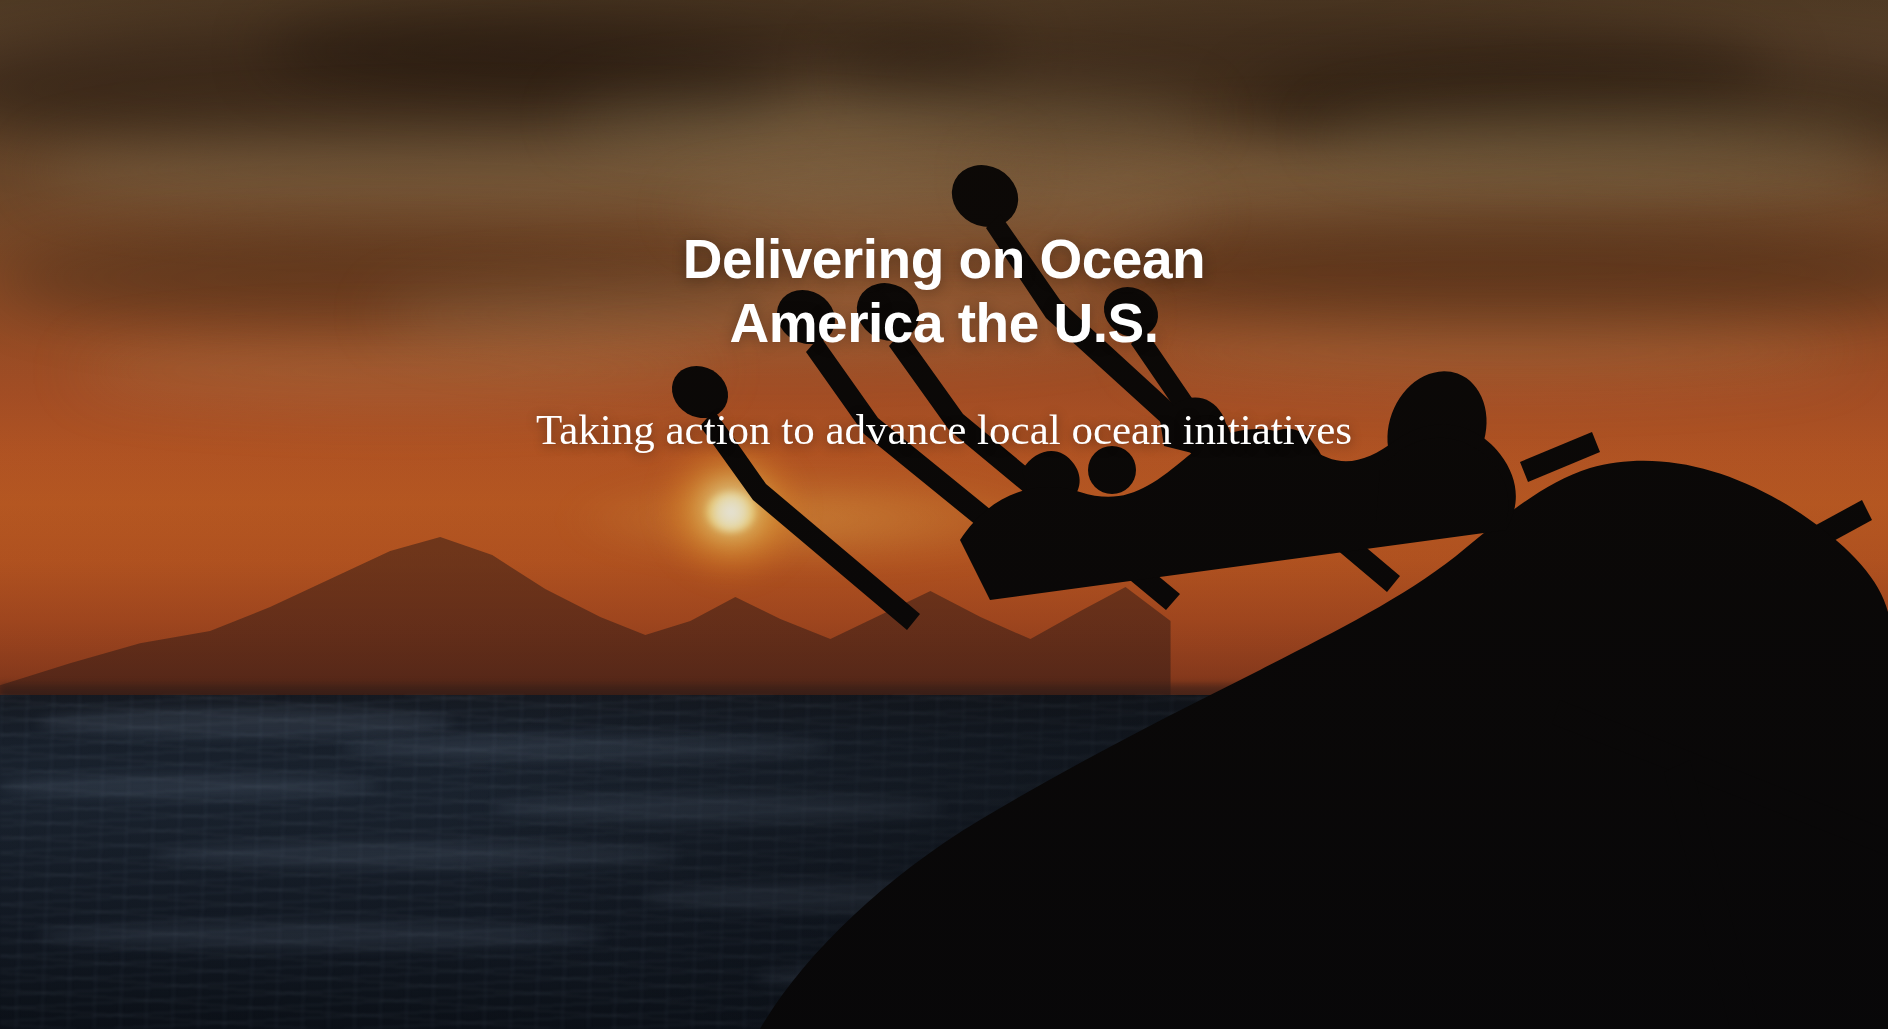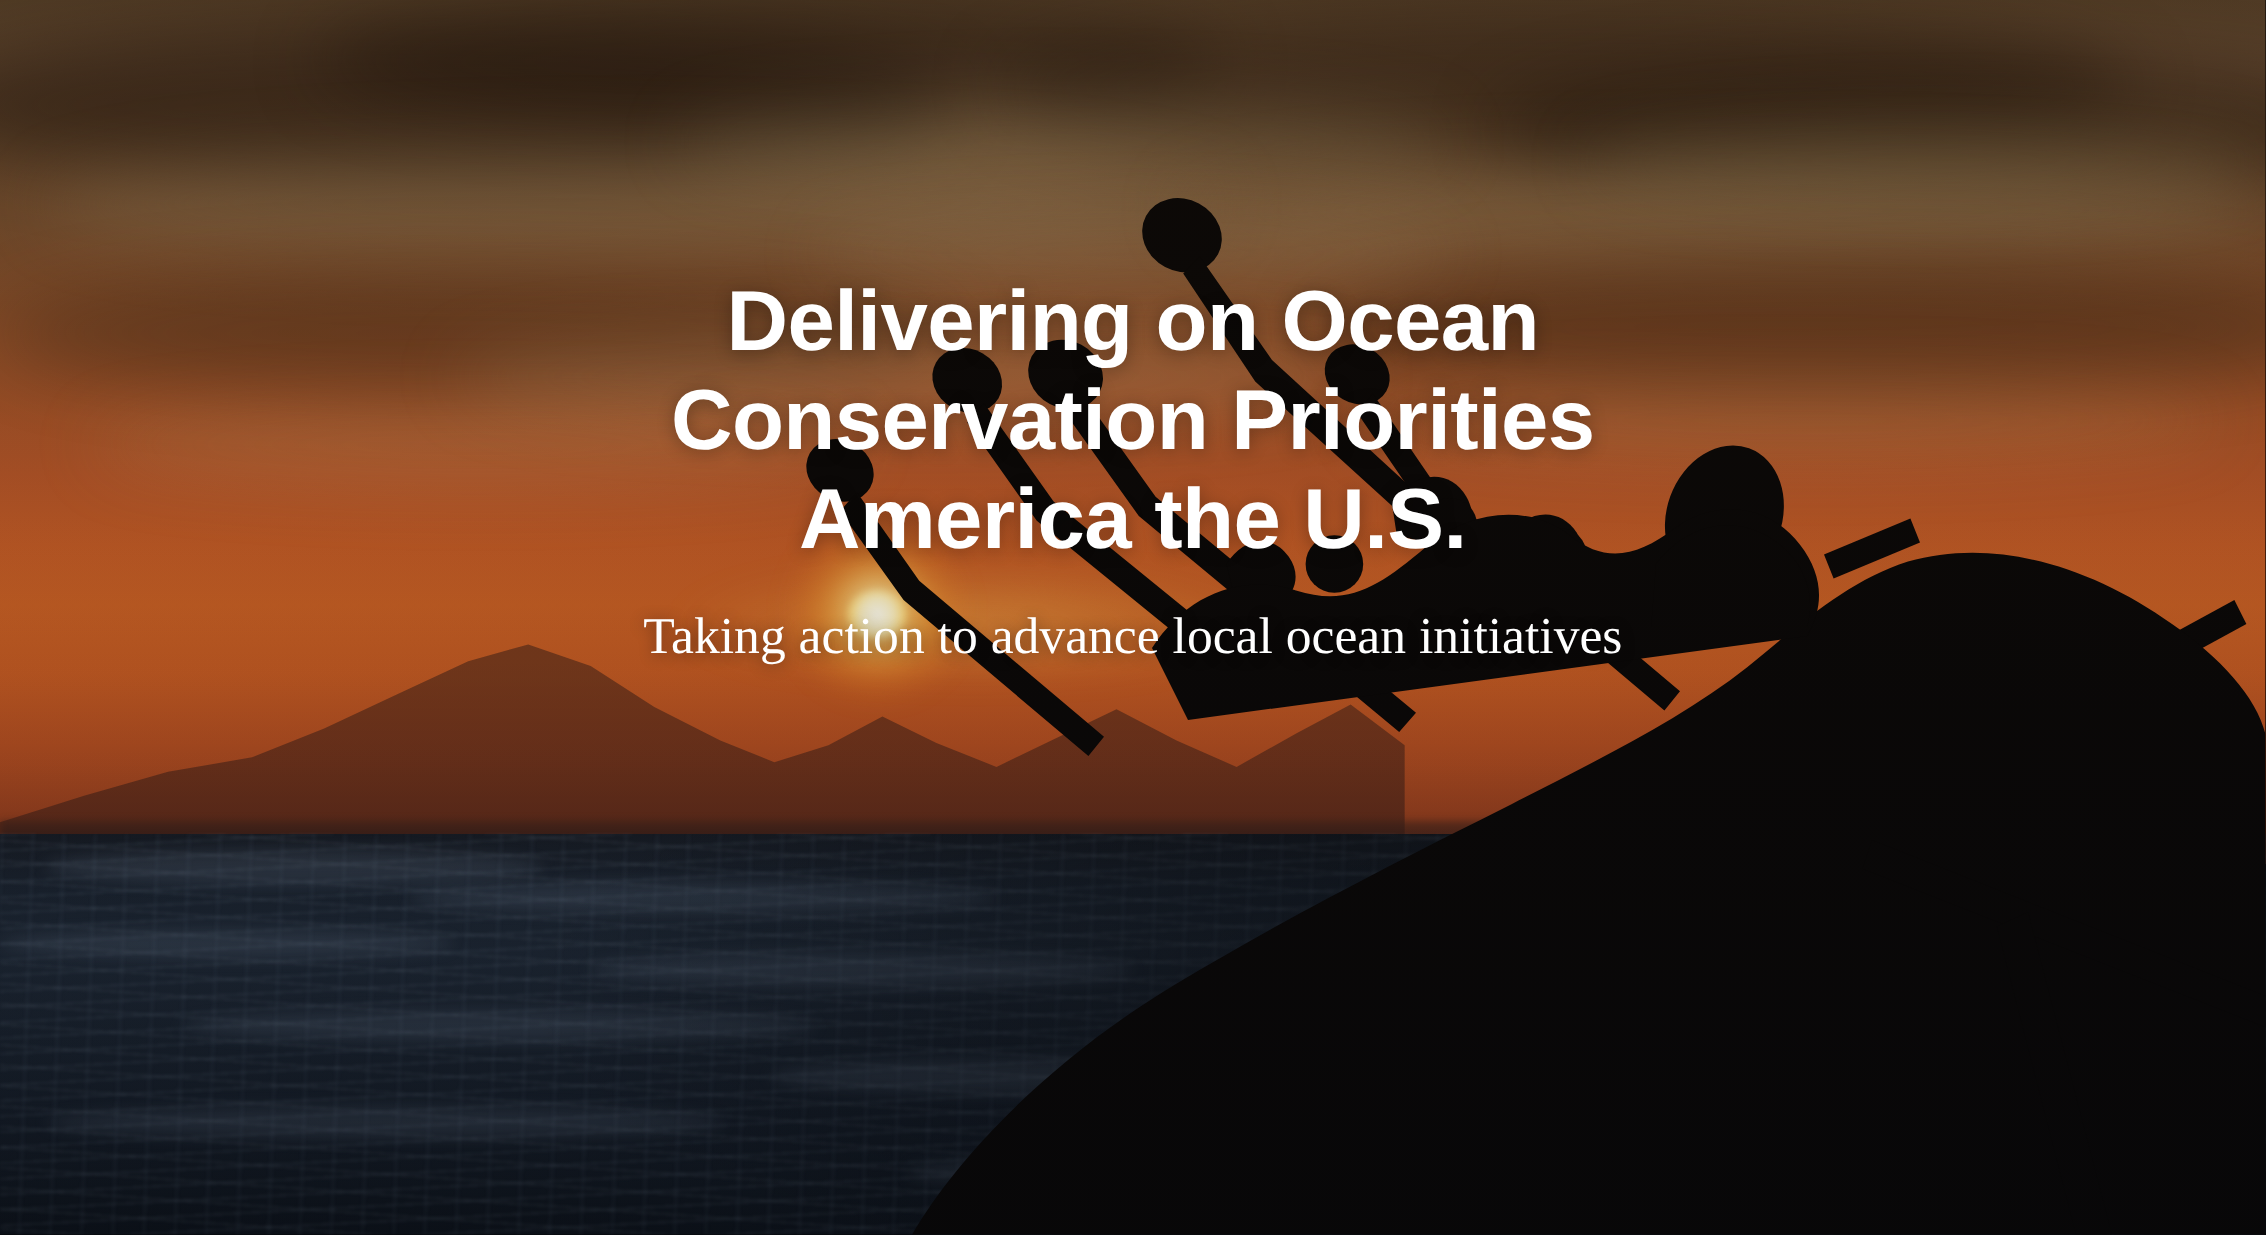--- a/index.html
+++ b/index.html
@@ -158,30 +158,30 @@
     display:flex; flex-direction:column;
     align-items:center; justify-content:flex-start;
     padding-top:228px;
     text-align:center;
   }
 
   .headline {
     color:#ffffff;
     font-family:"Liberation Sans", sans-serif;
     font-weight:bold;
-    font-size:71px;
+    font-size:55px;
     line-height:1.16;
     letter-spacing:-0.5px;
     width:1330px;
     text-shadow:0 2px 14px rgba(0,0,0,.30);
   }
   .headline .ln { display:block; }
 
   .subhead {
-    margin-top:24px;
+    margin-top:42px;
     color:#ffffff;
     font-family:"Liberation Serif", serif;
     font-weight:normal;
     font-size:43px;
     line-height:1.48;
     width:1120px;
     text-shadow:0 2px 12px rgba(0,0,0,.45);
   }
   .subhead .ln { display:block; }
 </style>
@@ -291,21 +291,20 @@
       </svg>
     </div>
 
     <div class="scrim"></div>
   </div>
 
   <div class="content">
 
     <h1 class="headline">
       <span class="ln">Delivering on Ocean</span>
-      <span class="ln">Conservation Priorities</span>
       <span class="ln">America the U.S.</span>
     </h1>
 
     <p class="subhead">
       <span class="ln">Taking action to advance local ocean initiatives</span>
     </p>
 
   </div>
 </div>
 

